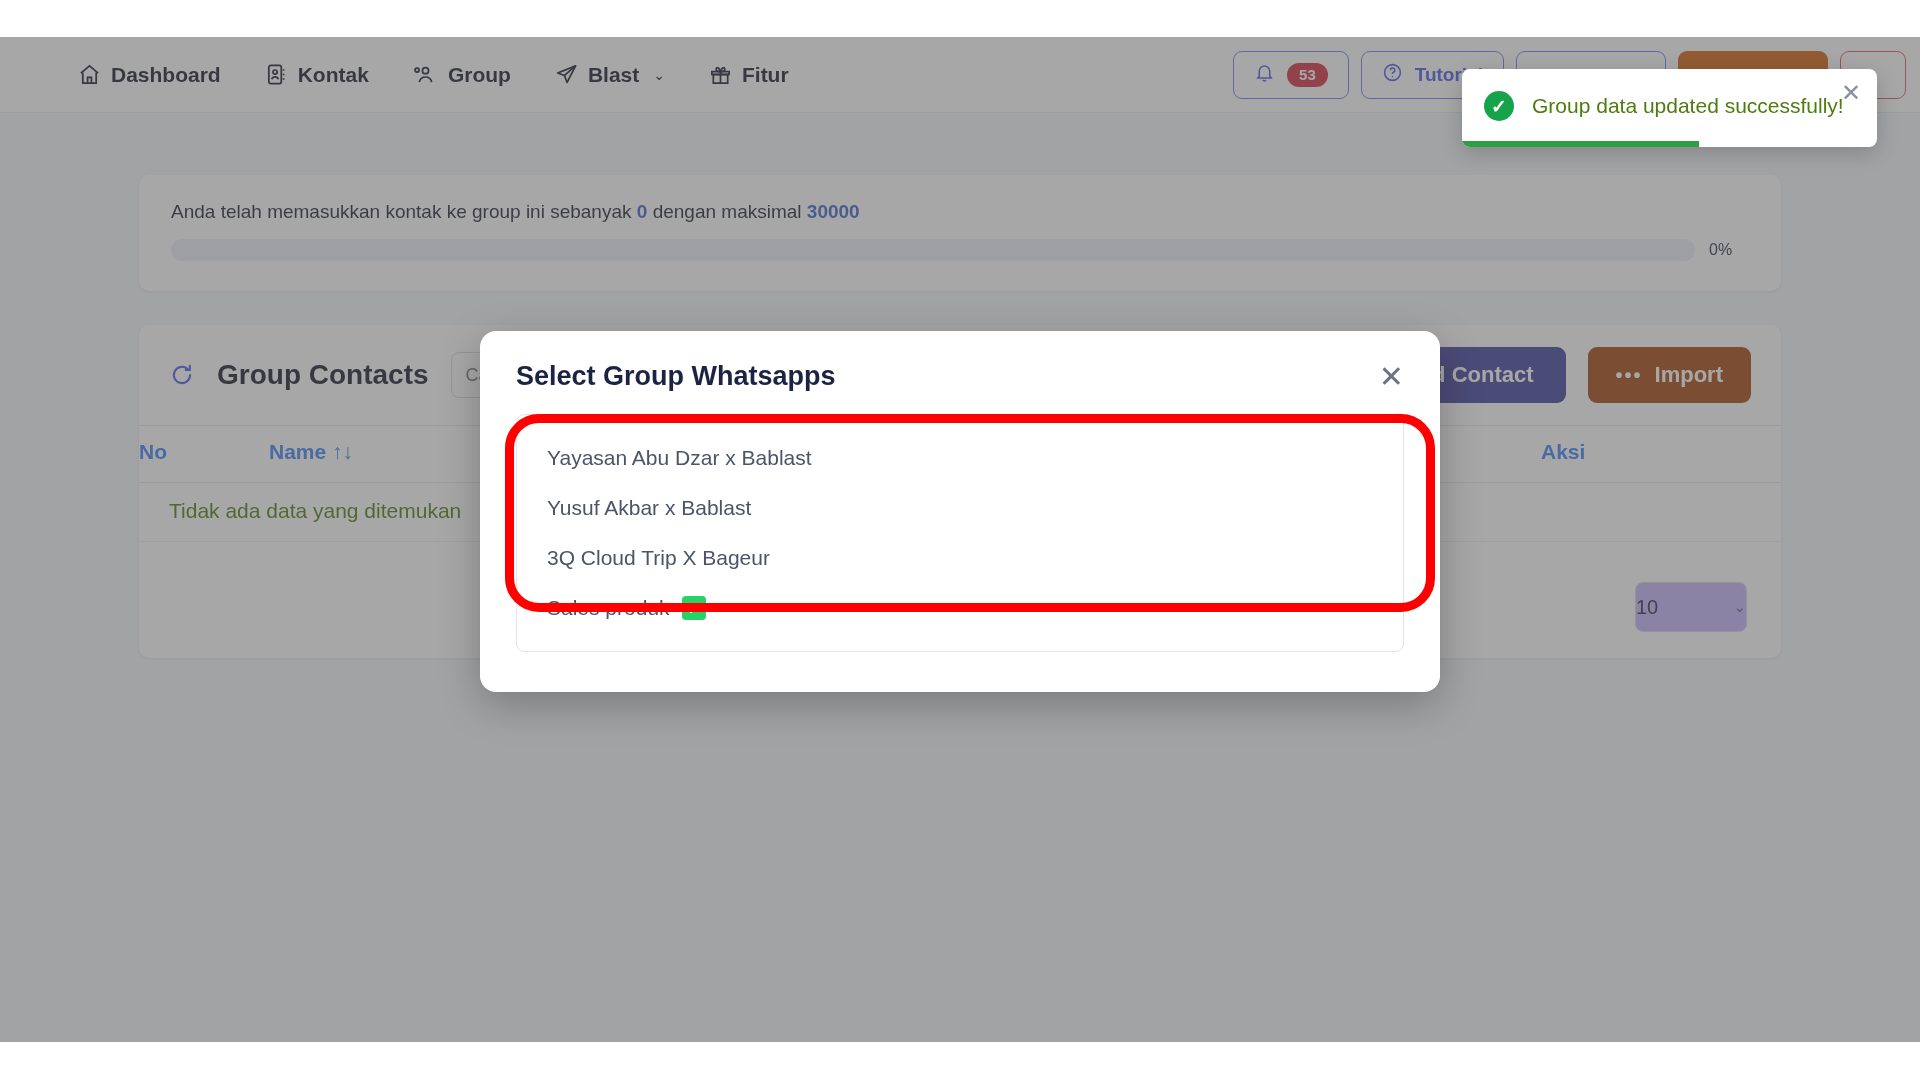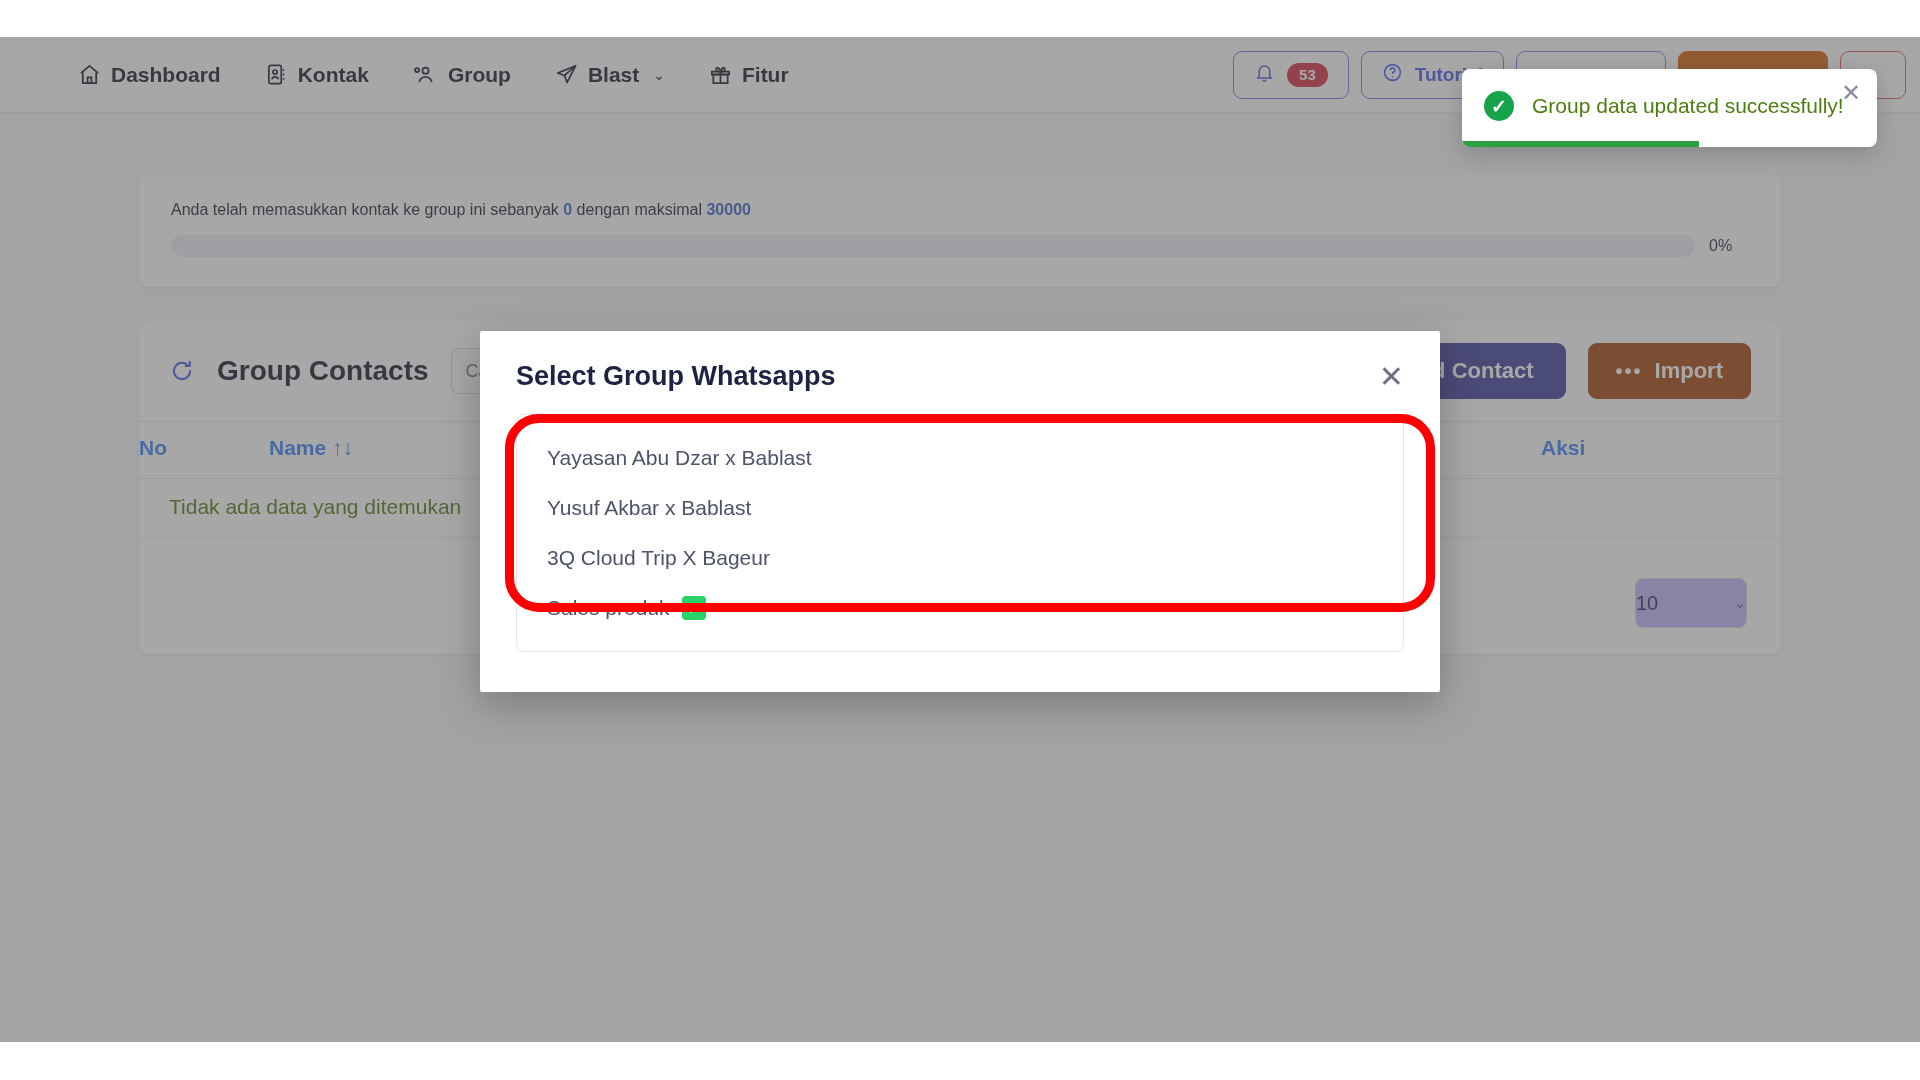--- a/index.html
+++ b/index.html
@@ -72,21 +72,21 @@
 
   .card {
     background: #ffffff;
     border-radius: 10px;
     margin: 0 auto;
     width: 1642px;
     box-shadow: 0 1px 3px rgba(20,20,40,.08);
   }
 
   #quota-card { margin-top: 62px; padding: 26px 32px 30px 32px; }
-  .quota-text { font-size: 16px; color: #1d2033; margin-bottom: 16px; }
+  .quota-text { font-size: 19px; color: #1d2033; margin-bottom: 16px; }
   .quota-text .hl { color: #3c63c9; font-weight: bold; }
   .quota-row { display: flex; align-items: center; gap: 14px; }
   .progress-track {
     flex: 1; height: 22px; background: #eceef5; border-radius: 11px; overflow: hidden;
   }
   .progress-fill { height: 100%; width: 0%; background: #4a5ae8; }
   .progress-label { font-size: 16px; color: #2b2f45; min-width: 40px; }
 
   #table-card { margin-top: 34px; padding: 0 0 26px 0; }
   .table-head-bar {
@@ -135,21 +135,21 @@
     display: flex; align-items: center; justify-content: space-between; cursor: pointer;
   }
   .chev { color: #5a5f75; font-size: 15px; }
 
   
   #modal {
     position: absolute; z-index: 900;
     left: 480px; top: 331px;
     width: 960px;
     background: #ffffff;
-    border-radius: 2px;
+    border-radius: 16px;
     box-shadow: 0 12px 40px rgba(0,0,0,.25);
   }
   .modal-head {
     display: flex; align-items: center; justify-content: space-between;
     padding: 30px 36px 18px 36px;
   }
   .modal-title { font-size: 27px; font-weight: bold; color: #1d2342; }
   .modal-close { font-size: 30px; color: #6d7287; cursor: pointer; line-height: 1; font-weight: 300; }
   .modal-body { padding: 4px 36px 40px 36px; }
   .group-list {

